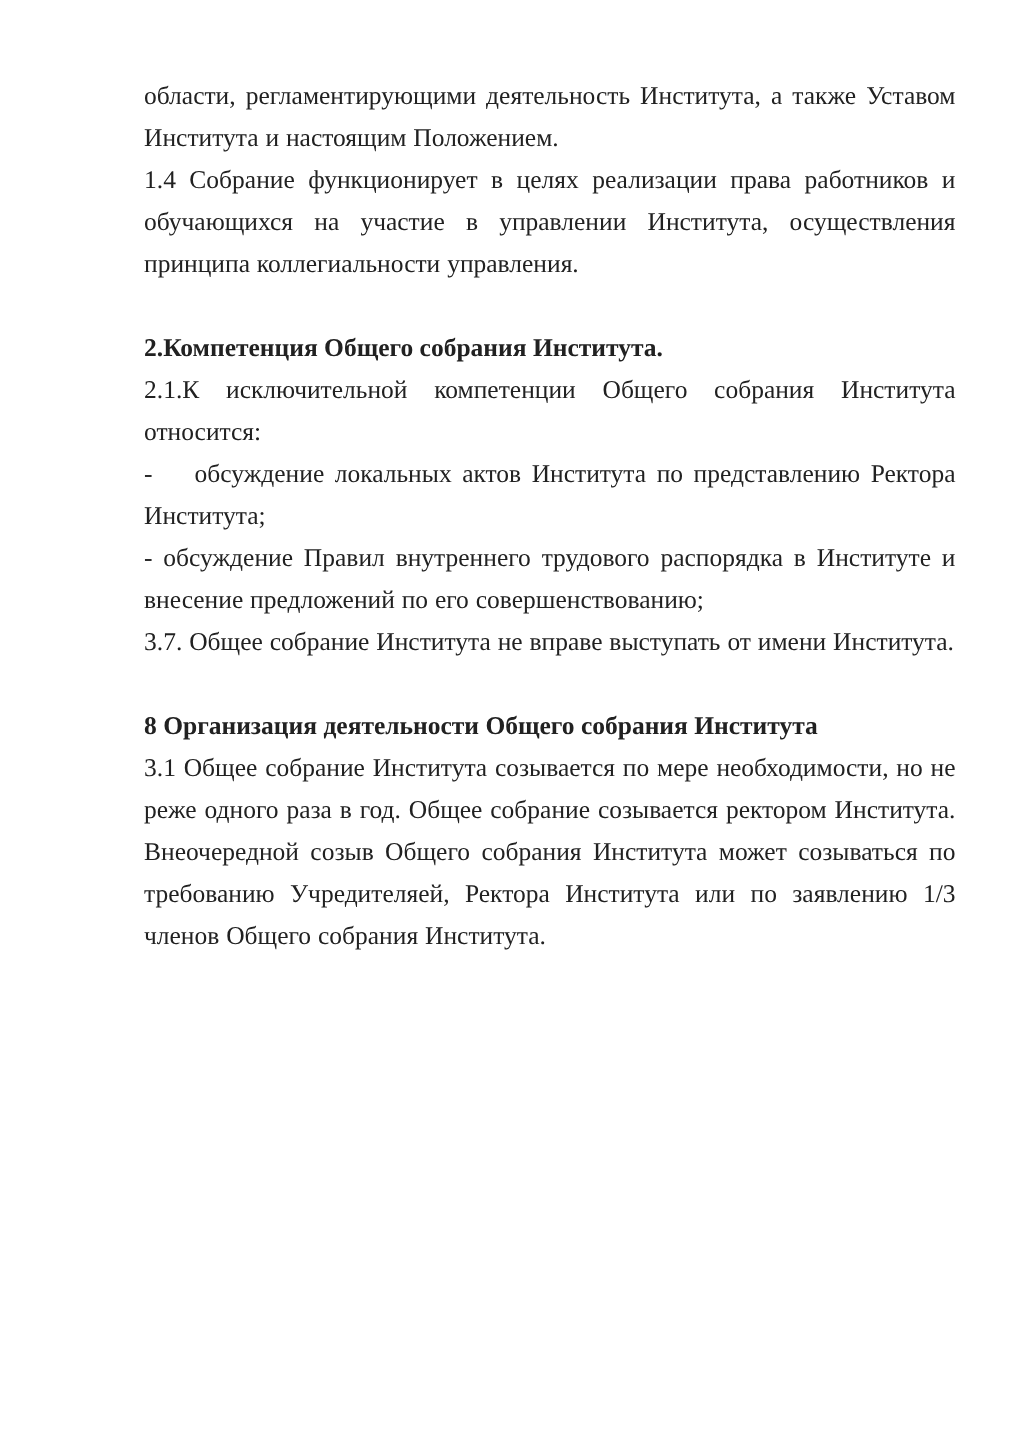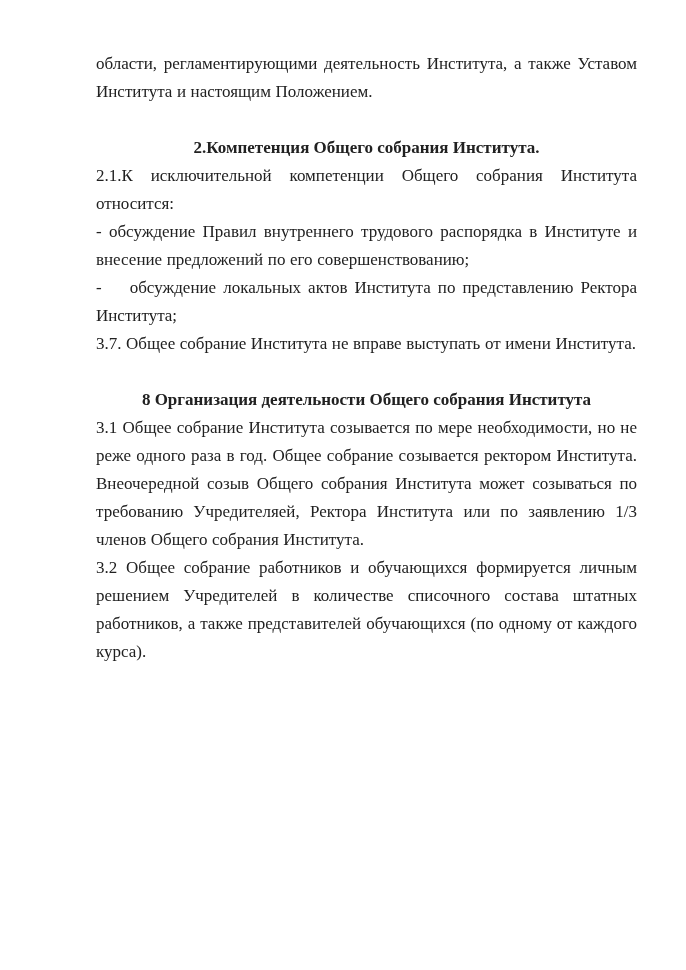--- a/index.html
+++ b/index.html
@@ -28,32 +28,32 @@
   .para {
     margin: 0;
     text-align: justify;
     text-align-last: left;
     word-spacing: 0.02em;
   }
   .heading {
     margin: 28px 0 0 0;
     font-size: 17px;
     line-height: 28px;
-    text-align: center;
+    text-align: left;
     font-weight: bold;
   }
 </style>
 </head>
 <body>
 
 <div class="page">
   <div class="content">
     <p class="para">области, регламентирующими деятельность Института, а также Уставом Института и настоящим Положением.</p>
+    <p class="para">1.4 Собрание функционирует в целях реализации права работников и обучающихся на участие в управлении Института, осуществления принципа коллегиальности управления.</p>
     <h2 class="heading">2.Компетенция Общего собрания Института.</h2>
     <p class="para">2.1.К исключительной компетенции Общего собрания Института относится:</p>
+    <p class="para">-&nbsp;&nbsp;&nbsp; обсуждение локальных актов Института по представлению Ректора Института;</p>
     <p class="para">- обсуждение Правил внутреннего трудового распорядка в Институте и внесение предложений по его совершенствованию;</p>
-    <p class="para">-&nbsp;&nbsp;&nbsp; обсуждение локальных актов Института по представлению Ректора Института;</p>
     <p class="para">3.7. Общее собрание Института не вправе выступать от имени Института.</p>
     <h2 class="heading">8 Организация деятельности Общего собрания Института</h2>
     <p class="para">3.1 Общее собрание Института созывается по мере необходимости, но не реже одного раза в год. Общее собрание созывается ректором Института. Внеочередной созыв Общего собрания Института может созываться по требованию Учредителяей, Ректора Института или по заявлению 1/3 членов Общего собрания Института.</p>
-    <p class="para">3.2 Общее собрание работников и обучающихся формируется личным решением Учредителей в количестве списочного состава штатных работников, а также представителей обучающихся (по одному от каждого курса).</p>
   </div>
 </div>
 
 </body></html>

